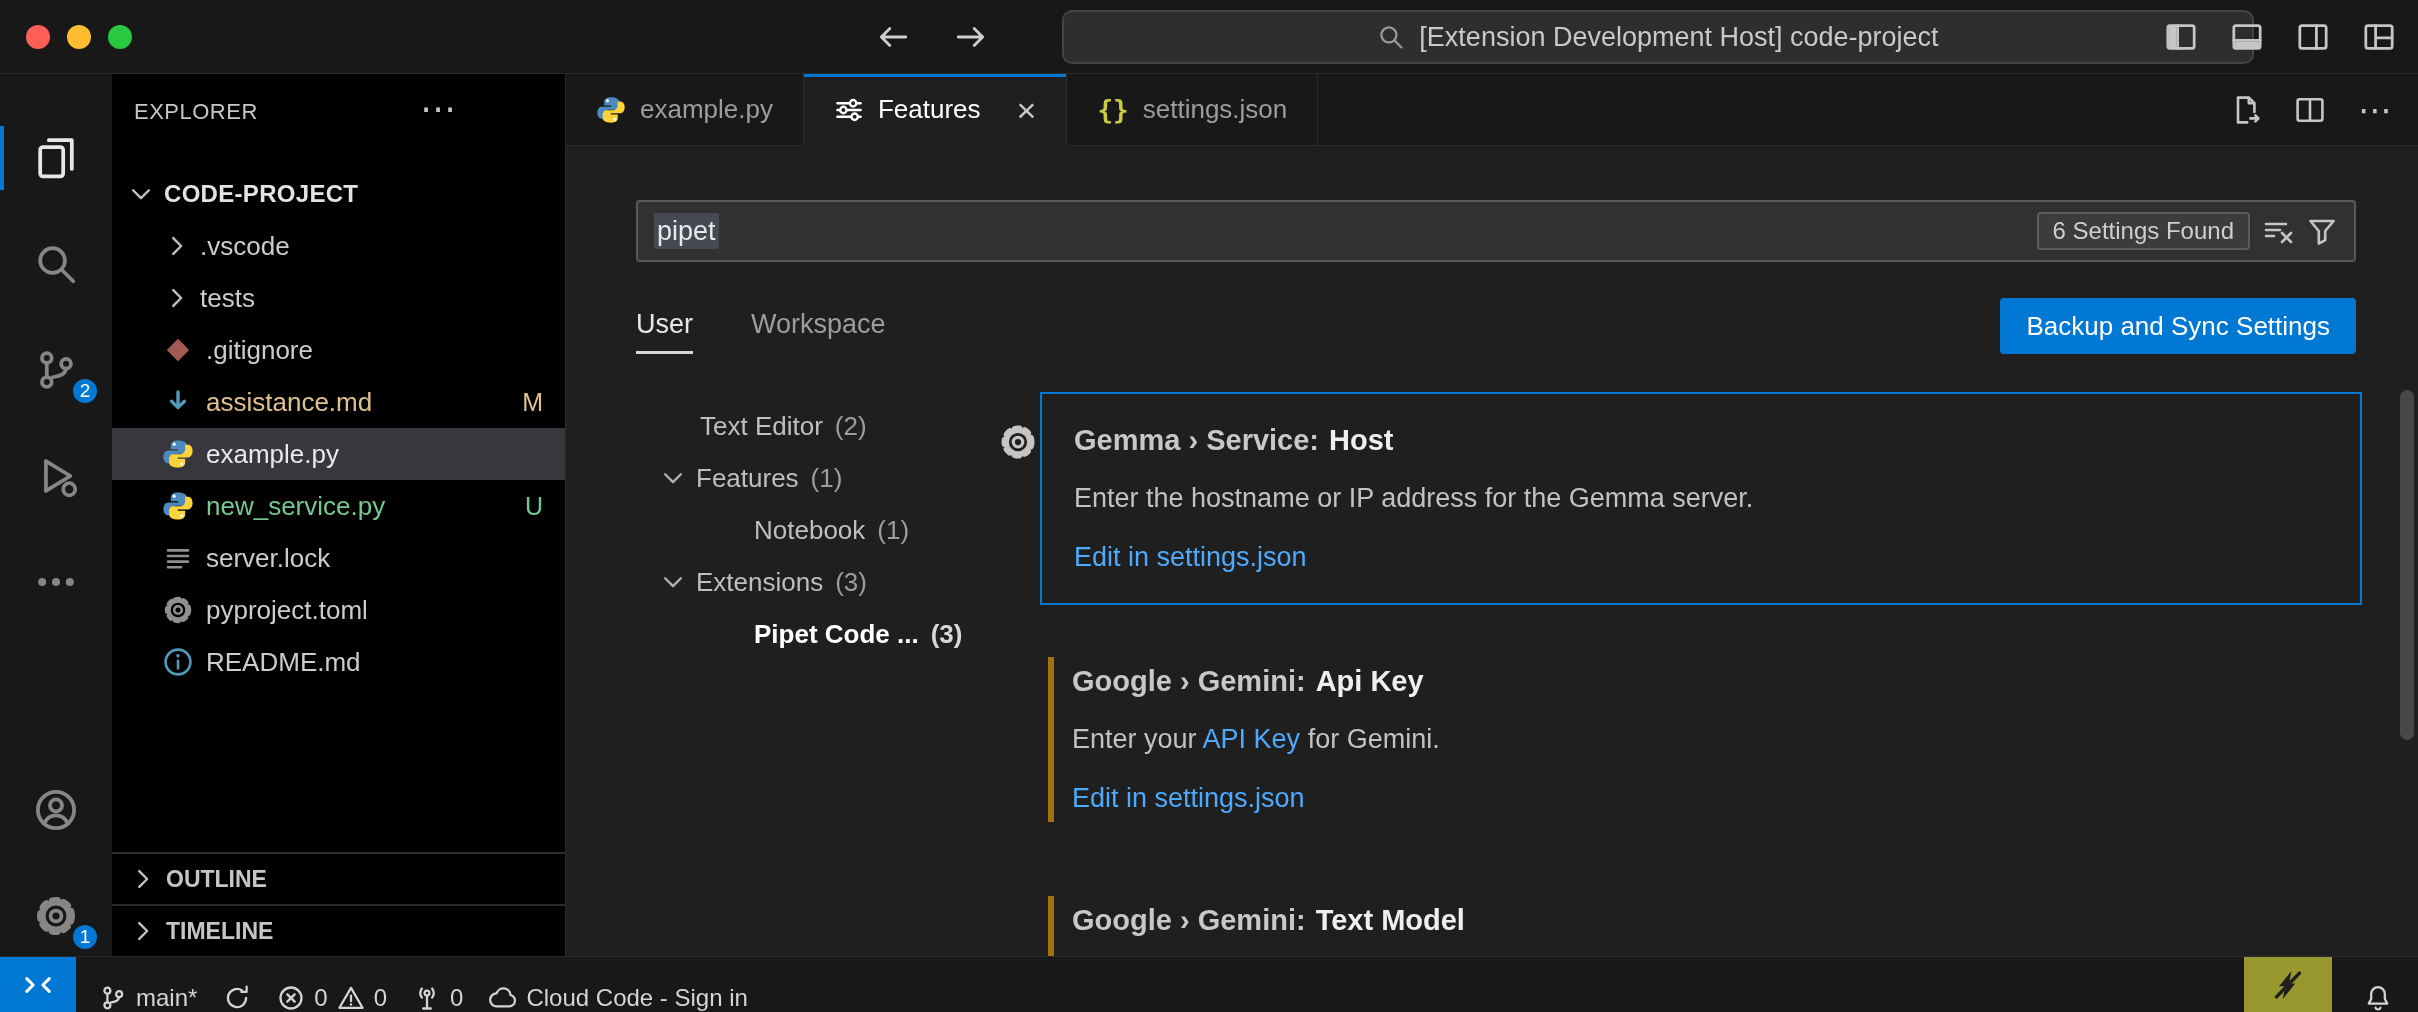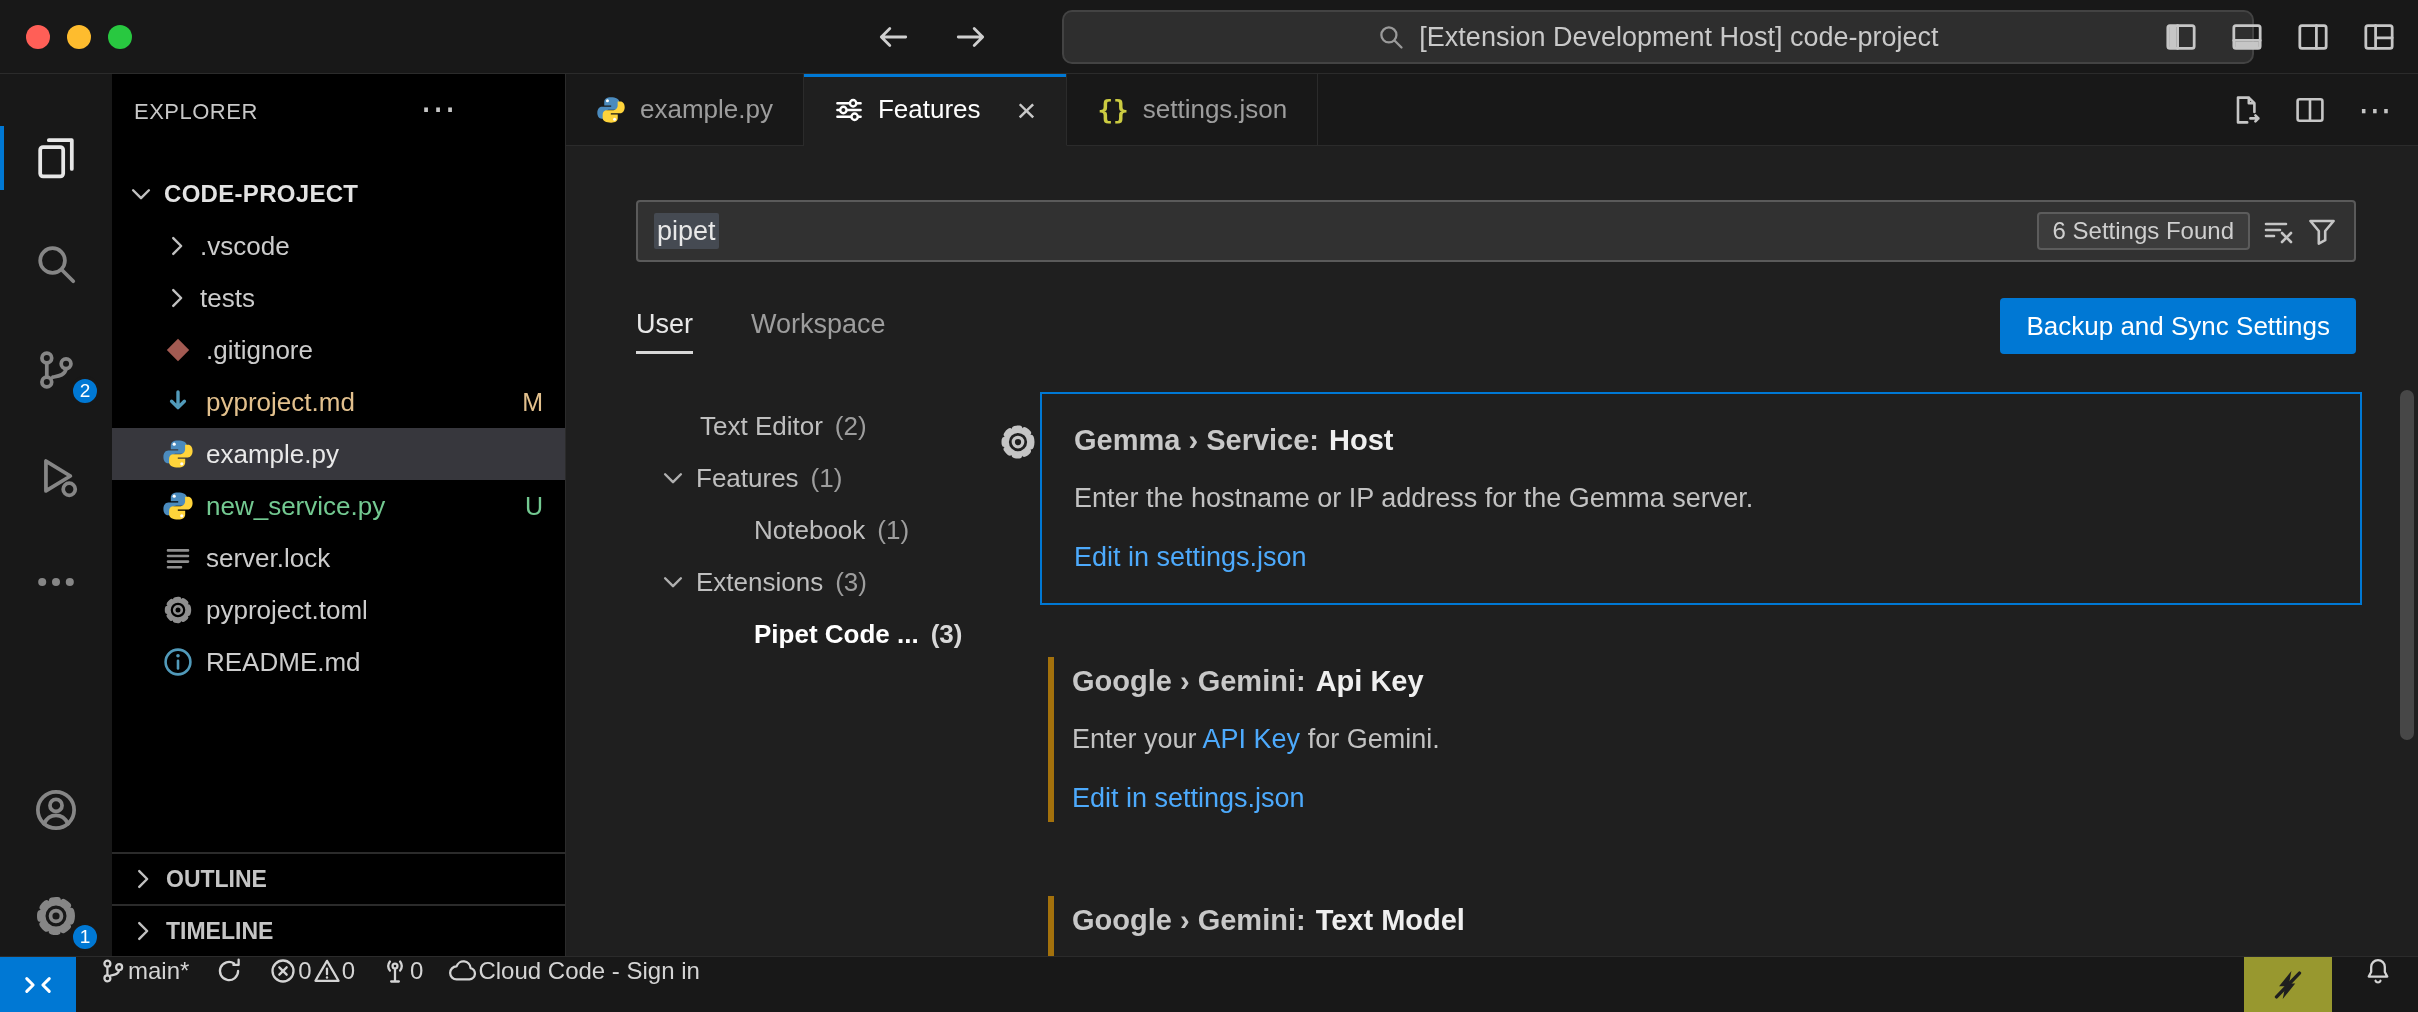--- a/index.html
+++ b/index.html
@@ -94,21 +94,21 @@
   .setting-title .nm{color:#efefef;font-weight:700}
   .setting-desc{margin-top:26px;font-size:27px;color:#c2c2c2}
   .inline-link,.setting-edit{color:#4daafc;text-decoration:none;cursor:pointer}
   .setting-edit{display:inline-block;margin-top:28px;font-size:27px}
   .scrollbar{position:absolute;right:4px;top:244px;width:14px;height:350px;background:#4f4f4f;border-radius:8px;opacity:.85;cursor:grab}
 
   
   .statusbar{position:absolute;left:0;right:0;bottom:0;height:56px;background:#181818;border-top:1px solid #2b2b2b;display:flex;align-items:center;font-size:24px;color:#d4d4d4}
   .remote{width:76px;height:100%;background:#0078d4;color:#fff;display:flex;align-items:center;justify-content:center;cursor:pointer}
   .remote .ic{width:30px;height:30px}
-  .st-item{display:flex;align-items:flex-start;gap:1px;padding:0 13px;height:100%;cursor:pointer;white-space:nowrap}
+  .st-item{display:flex;align-items:flex-end;gap:9px;padding:0 13px;height:100%;cursor:pointer;white-space:nowrap}
   .st-item.first{margin-left:10px}
   .st-item .ic{width:28px;height:28px}
   .st-right{margin-left:auto;display:flex;align-items:center;height:100%}
   .st-warnbox{width:88px;height:100%;background:#98982f;color:#1f1f1f;display:flex;align-items:center;justify-content:center;margin-right:6px;cursor:pointer}
   .st-warnbox .ic{width:34px;height:34px}
   .bell-item{padding:0 26px}
 </style>
 </head>
 <body>
 
@@ -363,21 +363,21 @@
       <div class="trow child">
         <svg class="ic fic c-diamond">
             <use href="#i-diamond"></use>
           </svg>
         <span>.gitignore</span>
       </div>
       <div class="trow child gitmod">
         <svg class="ic fic c-md">
             <use href="#i-md-arrow"></use>
           </svg>
-        <span>pyproject.md</span>
+        <span>assistance.md</span>
         <span class="fbadge gitmod">M</span>
       </div>
       <div class="trow child selected">
         <svg class="ic fic">
             <use href="#i-python"></use>
           </svg>
         <span>example.py</span>
       </div>
       <div class="trow child gituntracked">
         <svg class="ic fic">

